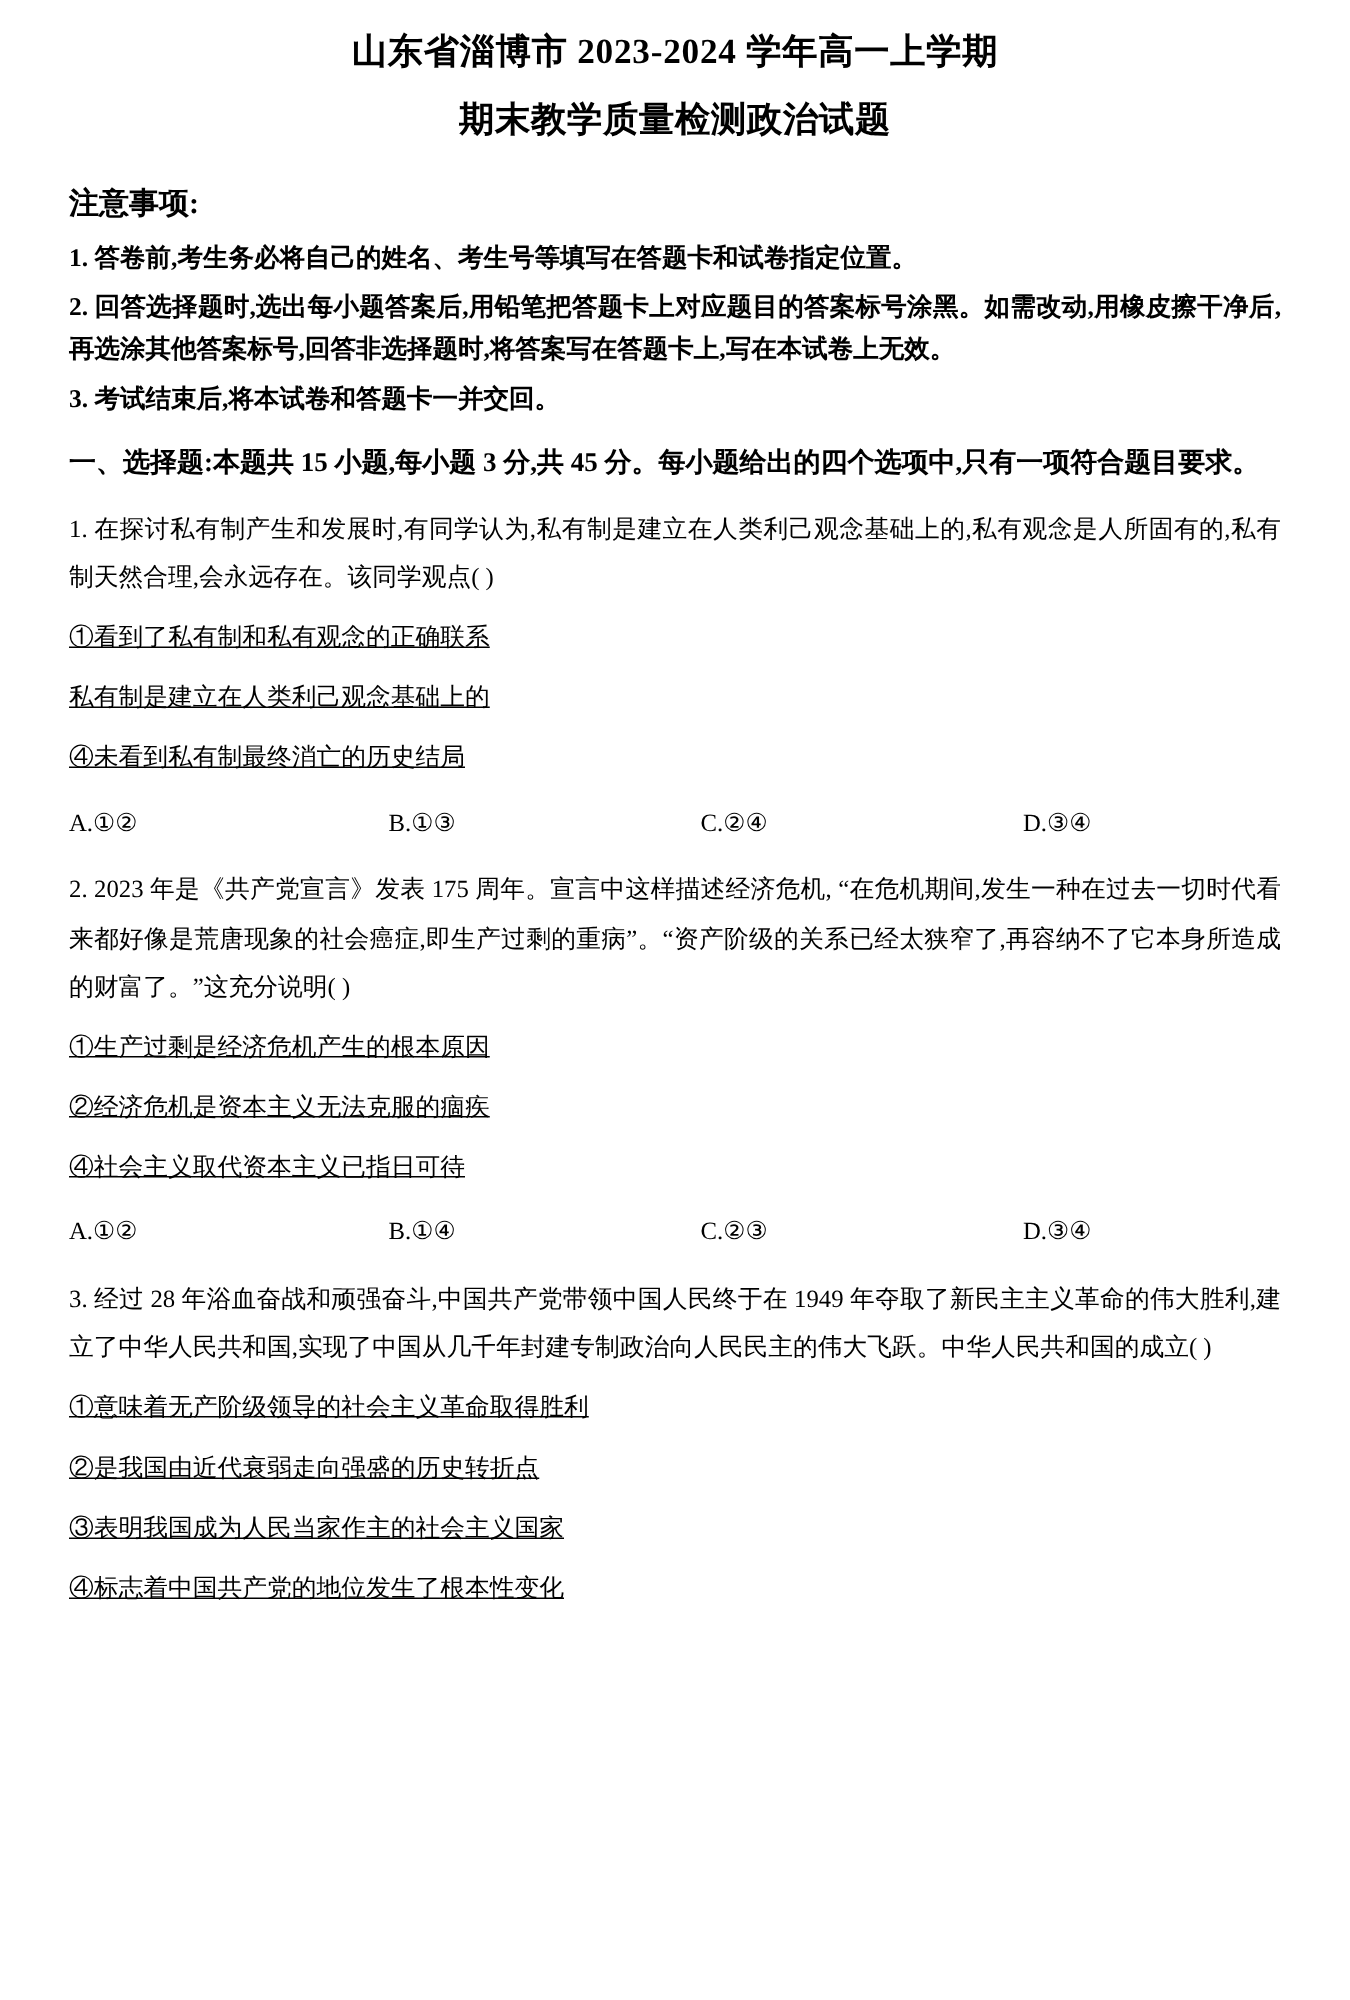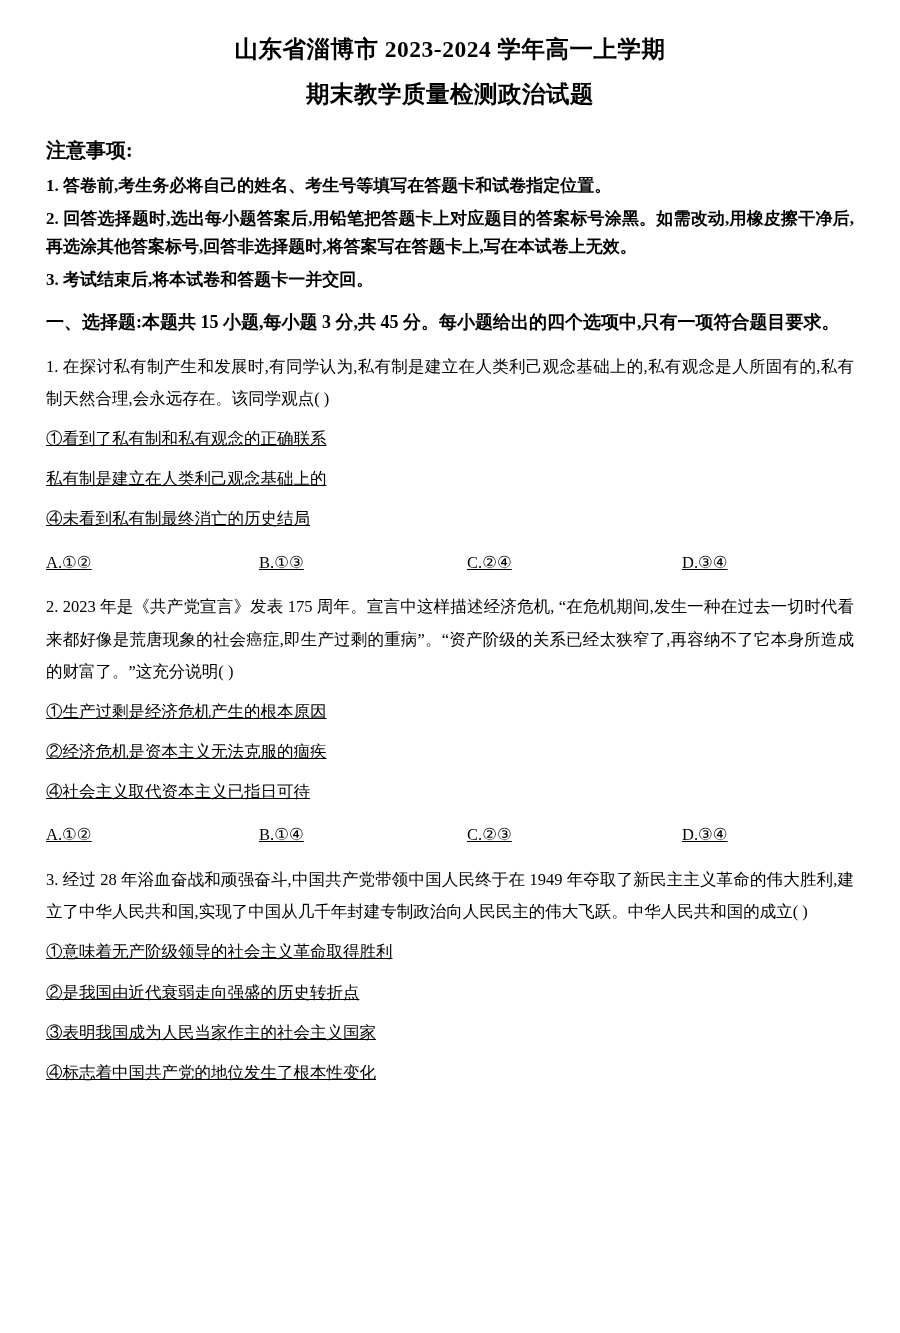--- a/index.html
+++ b/index.html
@@ -10,21 +10,21 @@
   body {
     width: 900px;
     min-height: 1333px;
     font-family: "Liberation Serif", "DejaVu Serif", serif;
     color: #000000;
   }
   .page {
     width: 900px;
     min-height: 1333px;
     box-sizing: border-box;
-    padding: 26px 46px 20px 46px;
+    padding: 12px 46px 20px 46px;
     position: relative;
   }
   .title-line {
     text-align: center;
     font-weight: bold;
     font-size: 23.5px;
     letter-spacing: 0.5px;
     line-height: 1.5;
     margin: 6px 0 2px 0;
   }
@@ -68,21 +68,20 @@
     text-decoration: underline;
   }
   .choices {
     display: flex;
     margin: 12px 0 0 0;
     font-size: 16.5px;
     line-height: 1.8;
   }
   .choices > span {
     display: block;
-    text-decoration: underline;
   }
   .choice-a { width: 213px; }
   .choice-b { width: 208px; }
   .choice-c { width: 215px; }
   .choice-d { width: auto; }
 </style>
 </head>
 <body>
 
 <div class="page">

